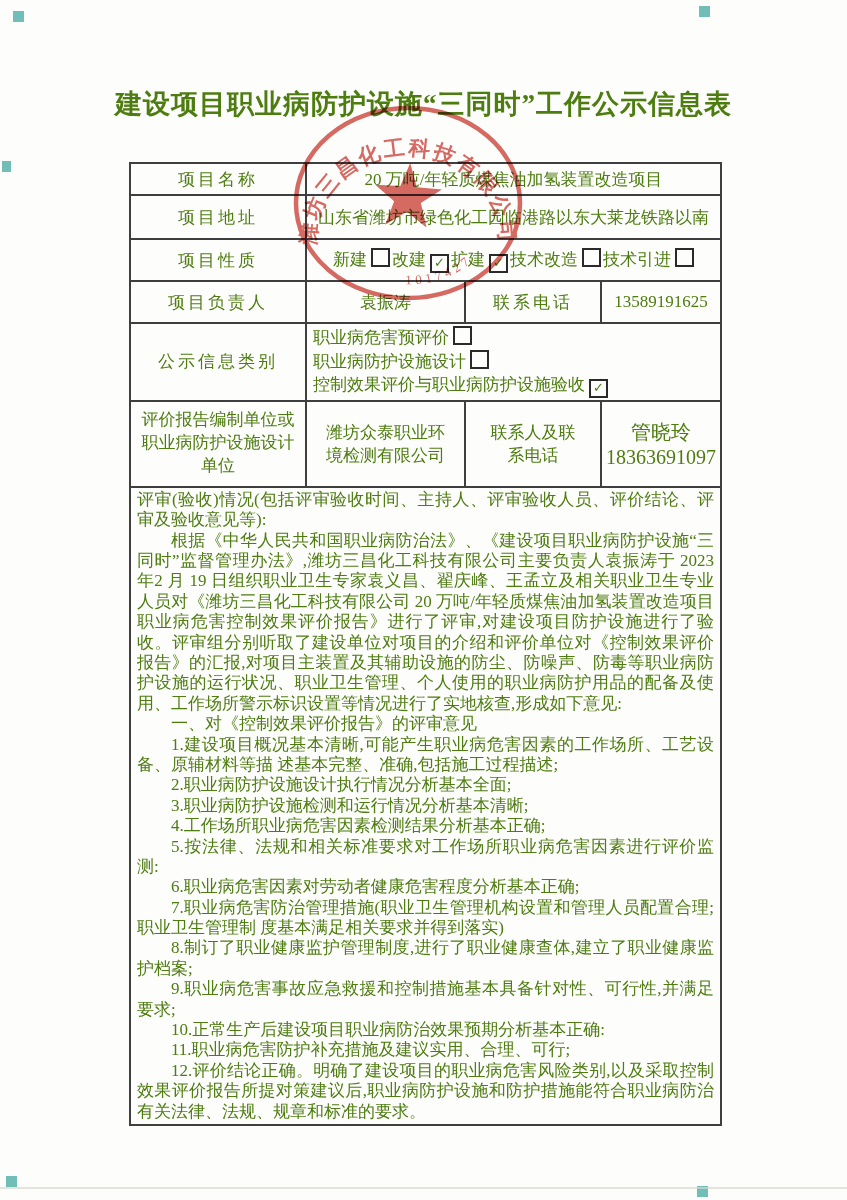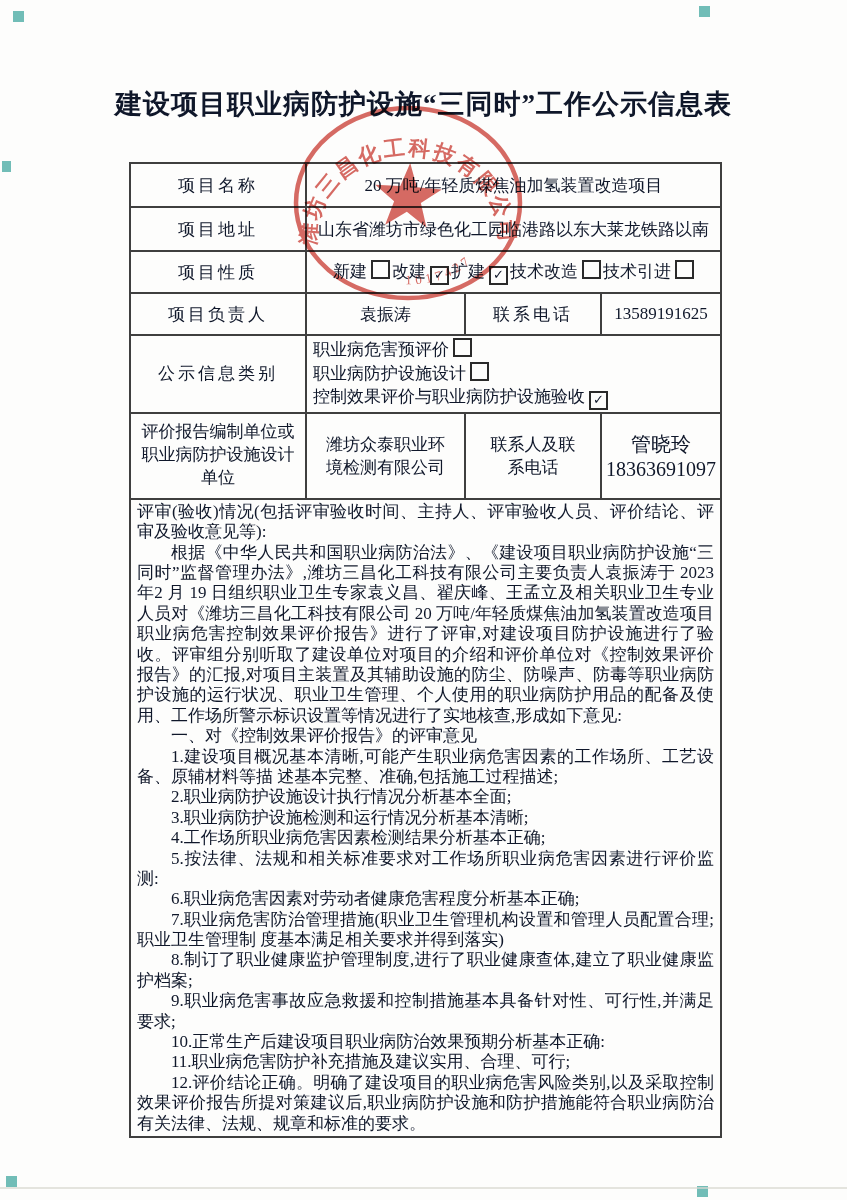--- a/index.html
+++ b/index.html
@@ -1,18 +1,18 @@
 <!DOCTYPE html>
 <html><head>
 <meta charset="utf-8">
 <style>
   html,body{margin:0;padding:0;}
   .page{
     position:relative;width:847px;height:1200px;background:#fdfdfc;
-    font-family:"Liberation Serif","DejaVu Serif",serif;color:#0f172a;overflow:hidden;
+    font-family:"Liberation Serif","DejaVu Serif",serif;color:#4d7c0f;overflow:hidden;
   }
   .title{
     position:absolute;top:86px;left:0;width:100%;text-align:center;
     font-size:27px;font-weight:bold;letter-spacing:1px;
   }
   
   .info-table{
     position:absolute;left:129px;top:162px;width:591px;
     border-collapse:collapse;table-layout:fixed;
   }
@@ -85,21 +85,21 @@
 
   <table class="info-table">
     <colgroup>
         <col style="width:176px">
         <col style="width:159px">
         <col style="width:136px">
         <col style="width:120px">
       </colgroup>
 
     <tbody>
-        <tr style="height:44px">
+        <tr style="height:32px">
       <td class="lbl lbl-sp">项目名称</td>
       <td class="val-c" colspan="3">20 万吨/年轻质煤焦油加氢装置改造项目</td>
     </tr>
 
     <tr style="height:44px">
       <td class="lbl lbl-sp">项目地址</td>
       <td class="val-c" colspan="3">山东省潍坊市绿色化工园临港路以东大莱龙铁路以南</td>
     </tr>
 
     <tr style="height:42px">

